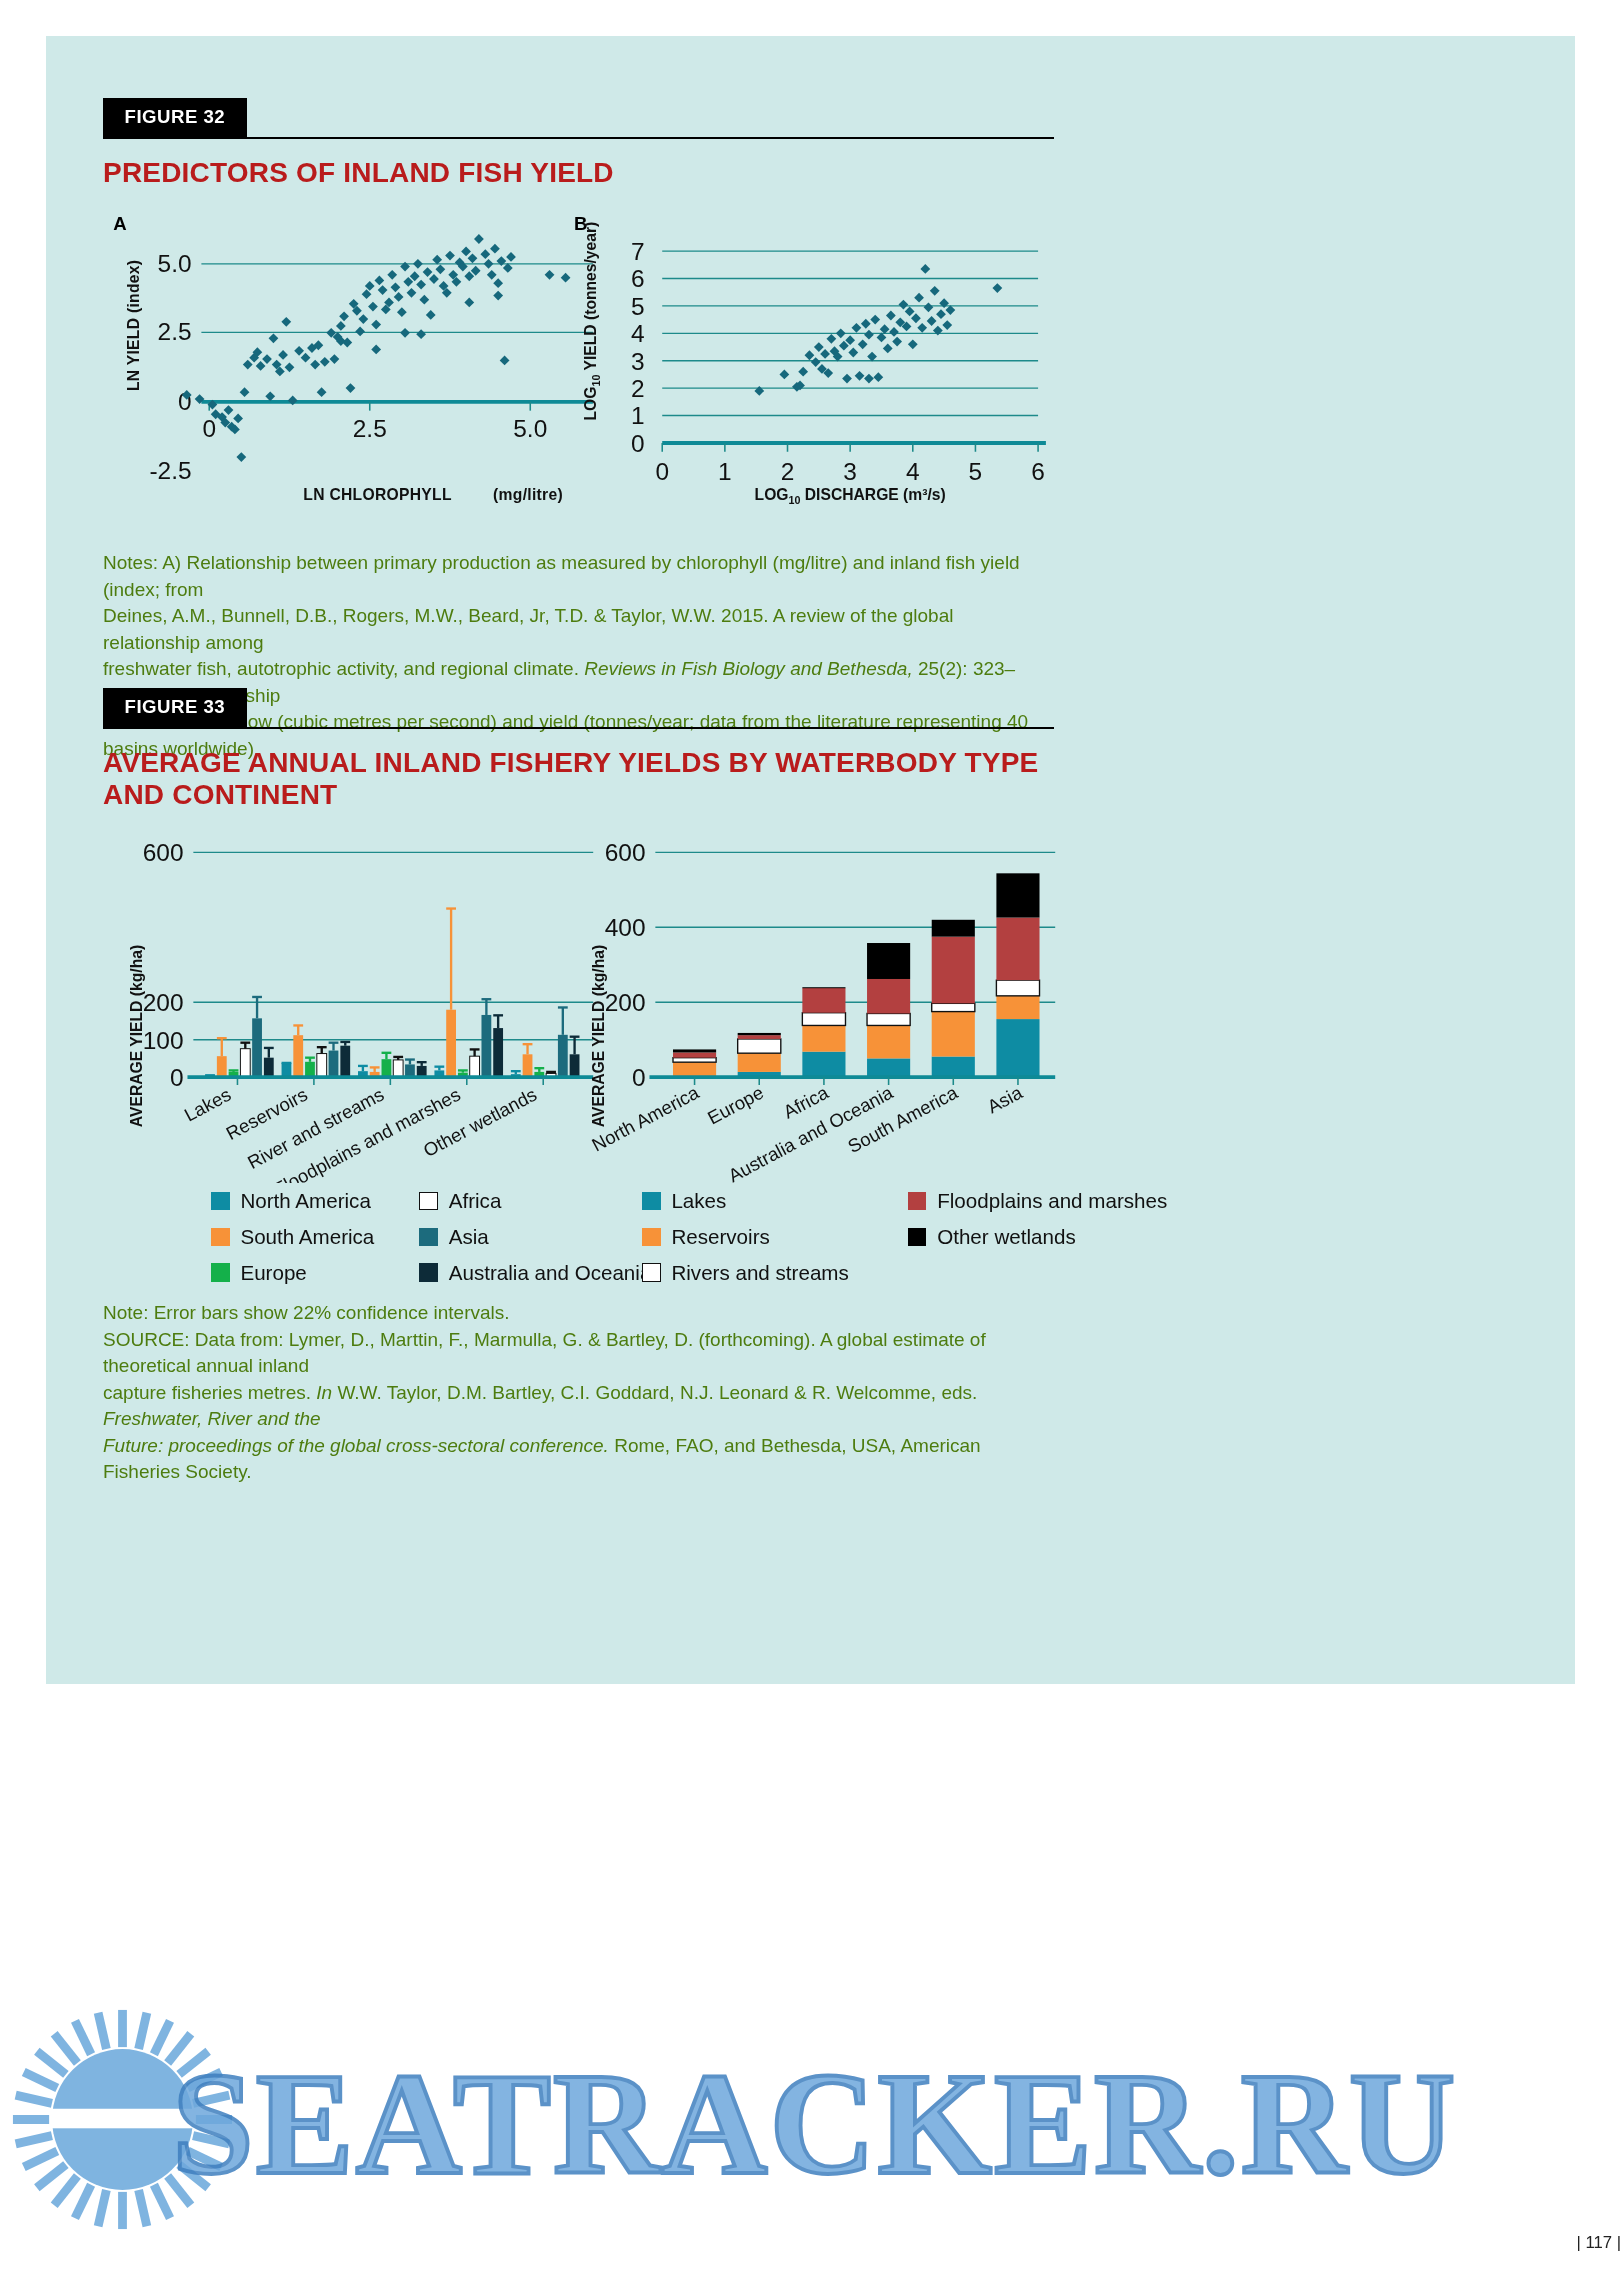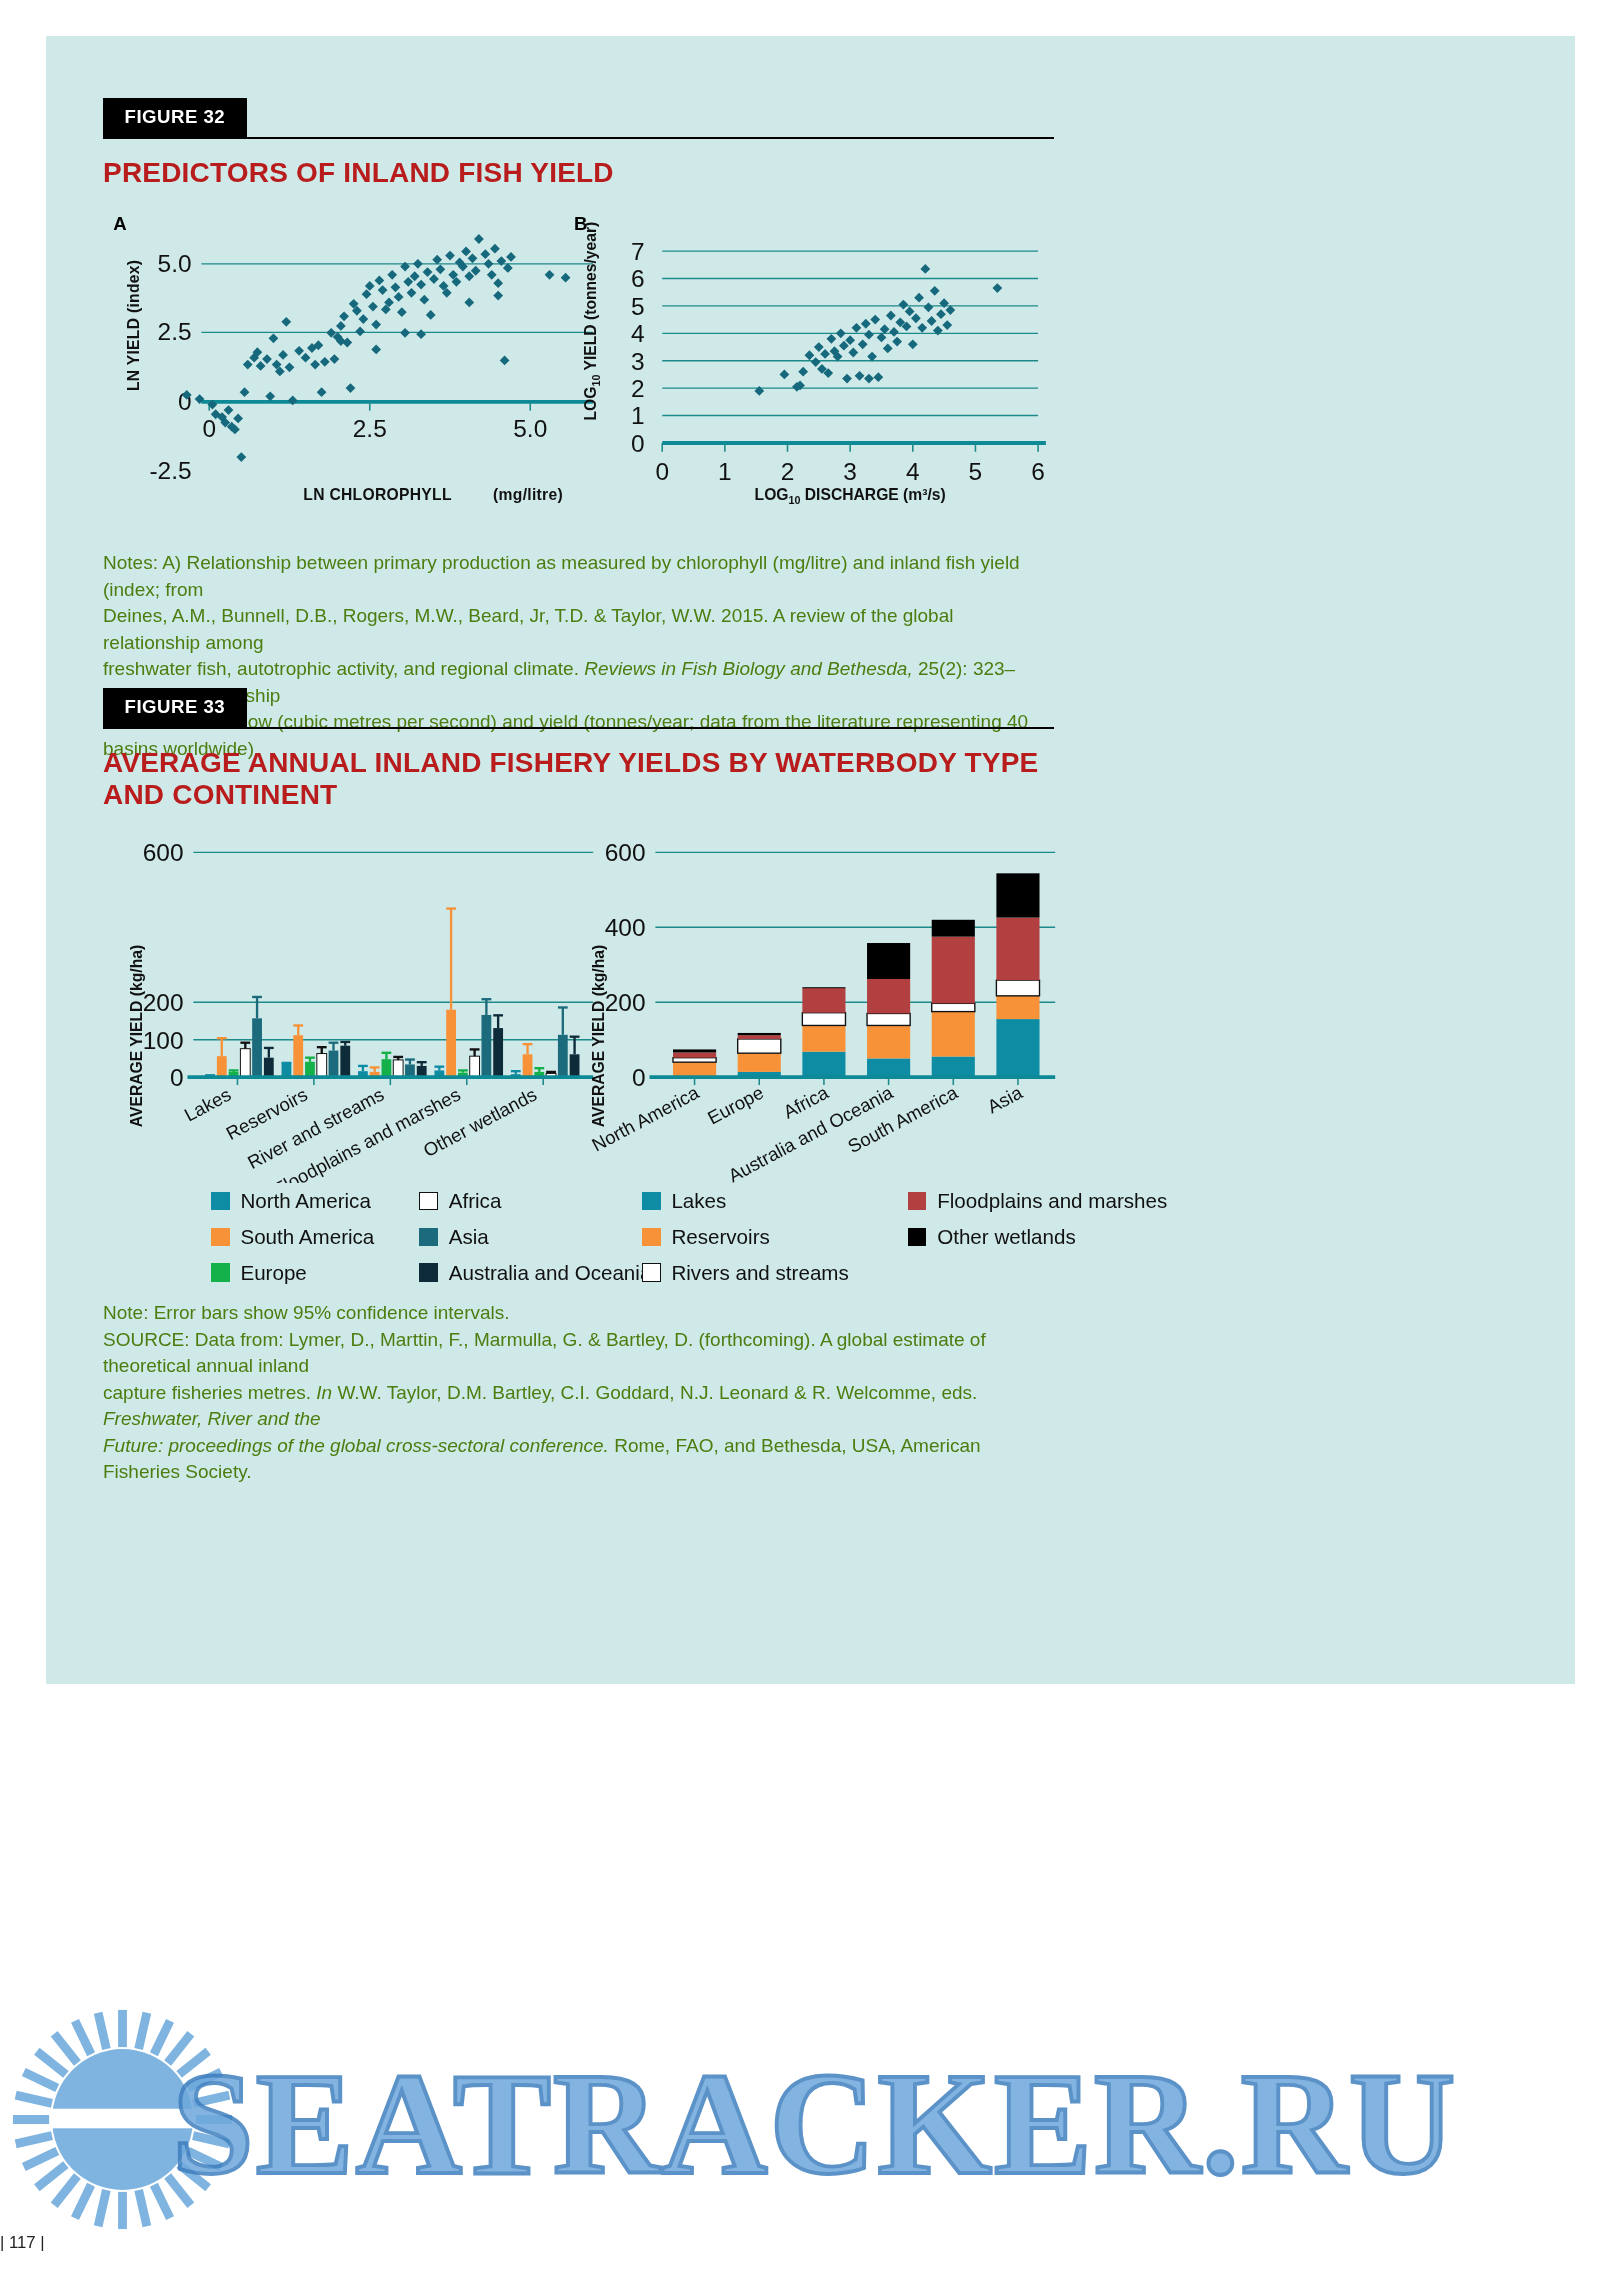--- a/index.html
+++ b/index.html
@@ -51,21 +51,21 @@
     pointer-events:none;
   }
   .wm-text{
     position:absolute;left:172px;top:59px;
     font-size:147px;font-weight:bold;letter-spacing:2px;
     color:#6ea8dc;opacity:.85;
     -webkit-text-stroke:3.9px #3f7fbf;
     font-family:"Liberation Serif", serif;
   }
   .pagenum{
-    position:absolute;left:0;top:253px;width:1621px;text-align:left;
+    position:absolute;left:0;top:253px;width:1621px;text-align:right;
     font-size:16.7px;color:#222;
   }
 </style>
 </head>
 <body>
 
 <div class="page">
 
   <div style="position:absolute;left:57px;top:62px;width:951px;">
     <span class="fig-tag">FIGURE 32</span>
@@ -541,21 +541,21 @@
           <span>Floodplains and marshes</span>
         </div>
         <div class="legend-item">
           <span class="sw" style="background: rgb(0, 0, 0);"></span>
           <span>Other wetlands</span>
         </div>
       </div>
   </div>
 
   <div class="notes" style="position:absolute;left:57px;top:1264px;width:941px;">
-    <div>Note: Error bars show 95% confidence intervals.</div>
+    <div>Note: Error bars show 22% confidence intervals.</div>
     <div>SOURCE: Data from: Lymer, D., Marttin, F., Marmulla, G. &amp; Bartley, D. (forthcoming). A global estimate of theoretical annual inland</div>
     <div><span>capture fisheries metres. </span><i>In</i><span> W.W. Taylor, D.M. Bartley, C.I. Goddard, N.J. Leonard &amp; R. Welcomme, eds. </span><i>Freshwater, River and the</i></div>
     <div><i>Future: proceedings of the global cross-sectoral conference.</i><span> Rome, FAO, and Bethesda, USA, American Fisheries Society.</span></div>
   </div>
 </div>
 
 <div class="watermark">
   <svg width="225" height="225" style="position:absolute;left:9.8px;top:27.4px;" viewBox="0 0 230 230">
     <g id="sunrays">
         <line x1="189" y1="115" x2="227" y2="115" stroke="#7fb4e0" stroke-width="9"></line>

